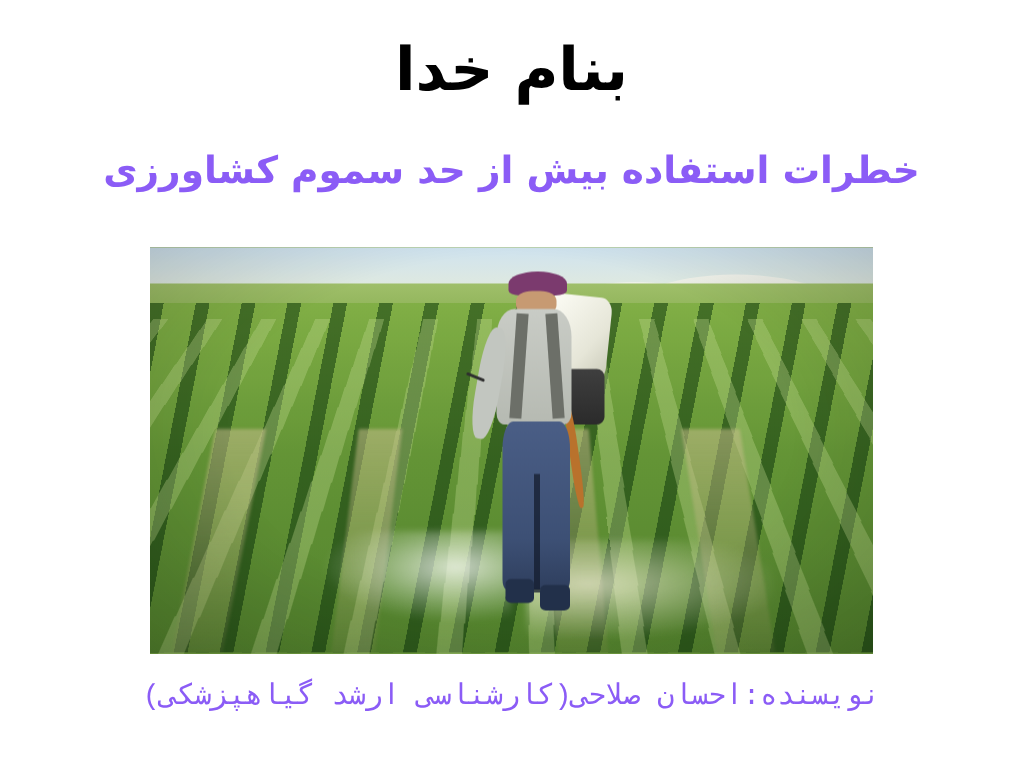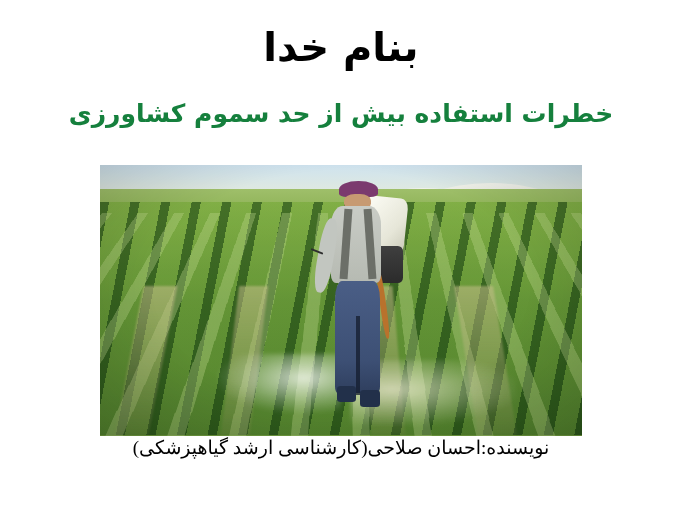--- a/index.html
+++ b/index.html
@@ -31,21 +31,21 @@
     direction: rtl;
     text-align: center;
     line-height: 1.25;
     font-family: "DejaVu Sans", sans-serif;
     letter-spacing: 0px;
   }
   .title {
     margin-top: 26px;
     font-size: 25px;
     font-weight: bold;
-    color: #15803d;
+    color: #8b5cf6;
     direction: rtl;
     text-align: center;
     line-height: 1.3;
     font-family: "DejaVu Sans", sans-serif;
   }
   .photo-wrap {
     margin-top: 34px;
     width: 482px;
     height: 271px;
     position: relative;
@@ -263,25 +263,26 @@
     border-radius: 40%;
     transform: rotate(-8deg);
   }
   .vignette {
     position: absolute;
     inset: 0;
     background: radial-gradient(ellipse at 50% 45%, rgba(0,0,0,0) 55%, rgba(0,0,0,0.18) 100%);
     pointer-events: none;
   }
   .credit {
+    margin-top: 16px;
     font-size: 19px;
-    color: #000000;
+    color: #8b5cf6;
     direction: rtl;
     text-align: center;
-    font-family: Liberation Serif, serif;
+    font-family: Liberation Mono, monospace;
   }
 </style>
 </head>
 <body>
 
 <div class="slide">
 
   <div class="bismillah">بنام خدا</div>
 
   <div class="title">خطرات استفاده بیش از حد سموم کشاورزی</div>

